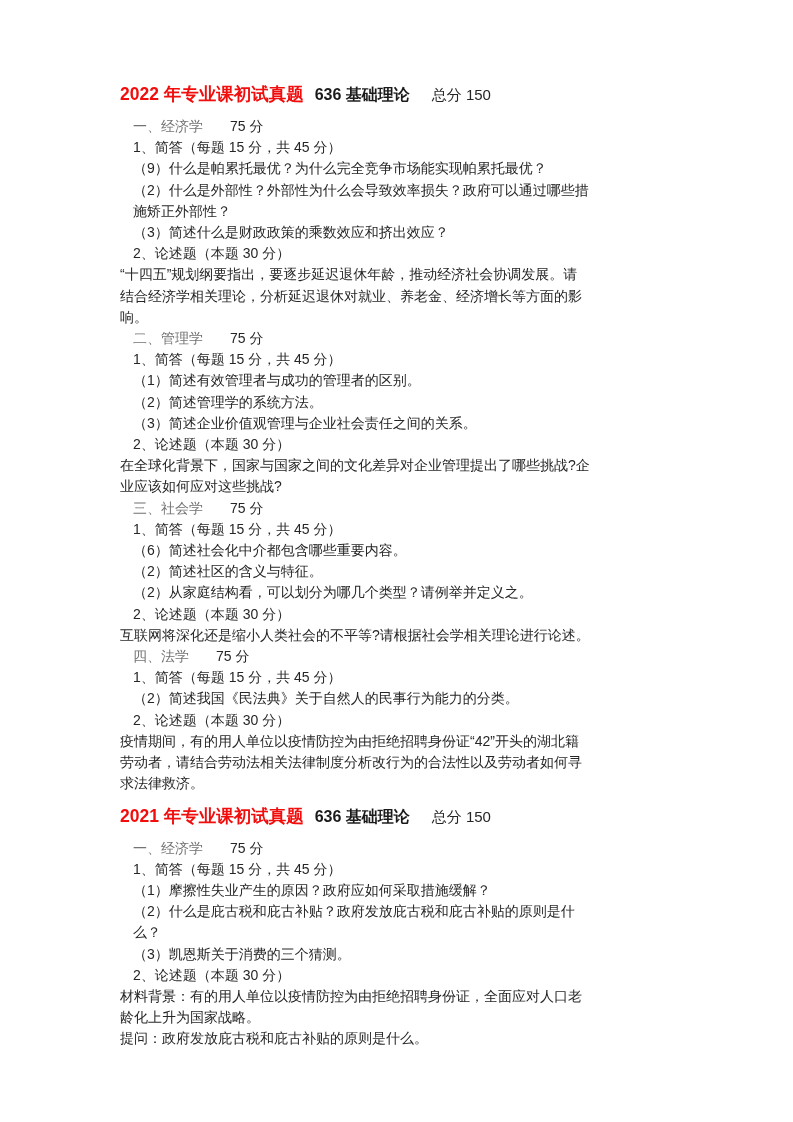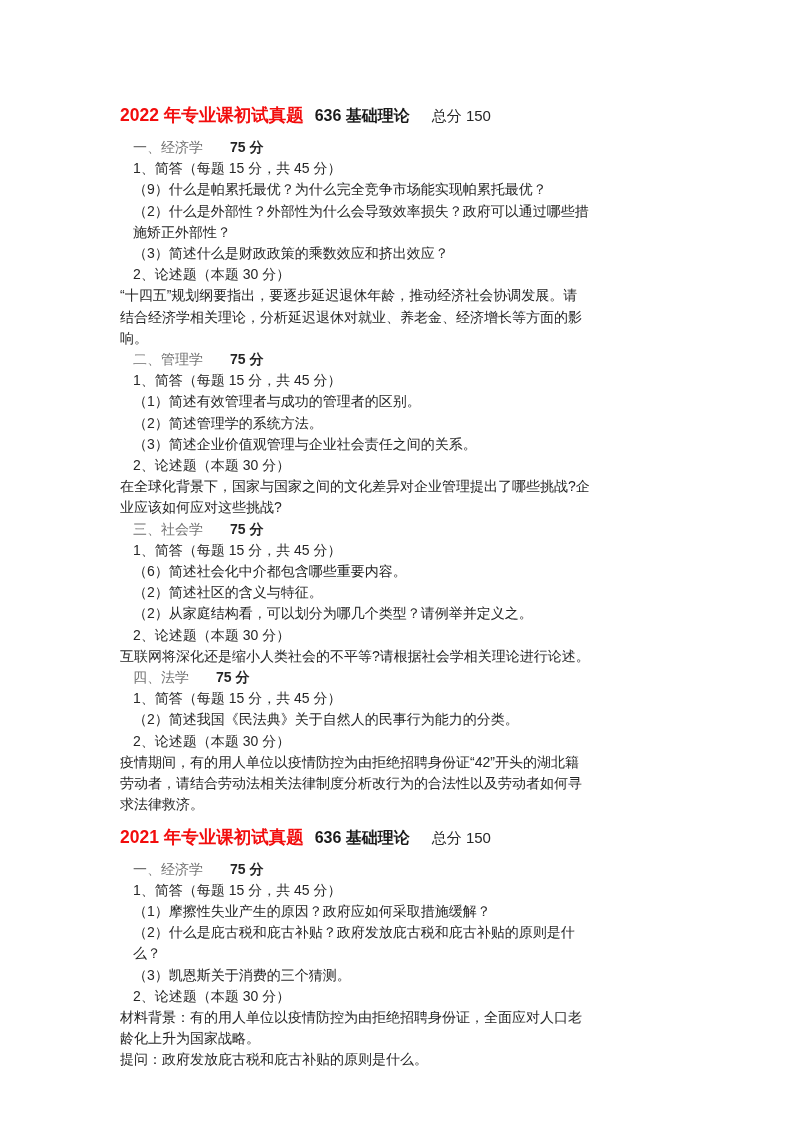--- a/index.html
+++ b/index.html
@@ -6,21 +6,21 @@
     margin: 0;
     padding: 0;
     background: #ffffff;
   }
   .page {
     position: relative;
     width: 707px;
     height: 1122px;
     background: #ffffff;
     box-sizing: border-box;
-    padding: 103px 117px 0 120px;
+    padding: 82px 117px 0 120px;
     font-family: "Liberation Sans", "DejaVu Sans", sans-serif;
     font-size: 14px;
     color: #262626;
     overflow: hidden;
   }
   .exam-title {
     line-height: 25px;
     margin-bottom: 8px;
     white-space: nowrap;
   }
@@ -47,21 +47,21 @@
     line-height: 21.2px;
   }
   .indent {
     padding-left: 13px;
   }
   .heading .h {
     font-weight: 400;
     color: #737373;
   }
   .heading .score {
-    font-weight: 700;
+    font-weight: 400;
     margin-left: 27px;
   }
 </style>
 </head>
 <body>
 
 <div class="page">
 
   <div class="exam exam-2022">
     <div class="exam-title">

